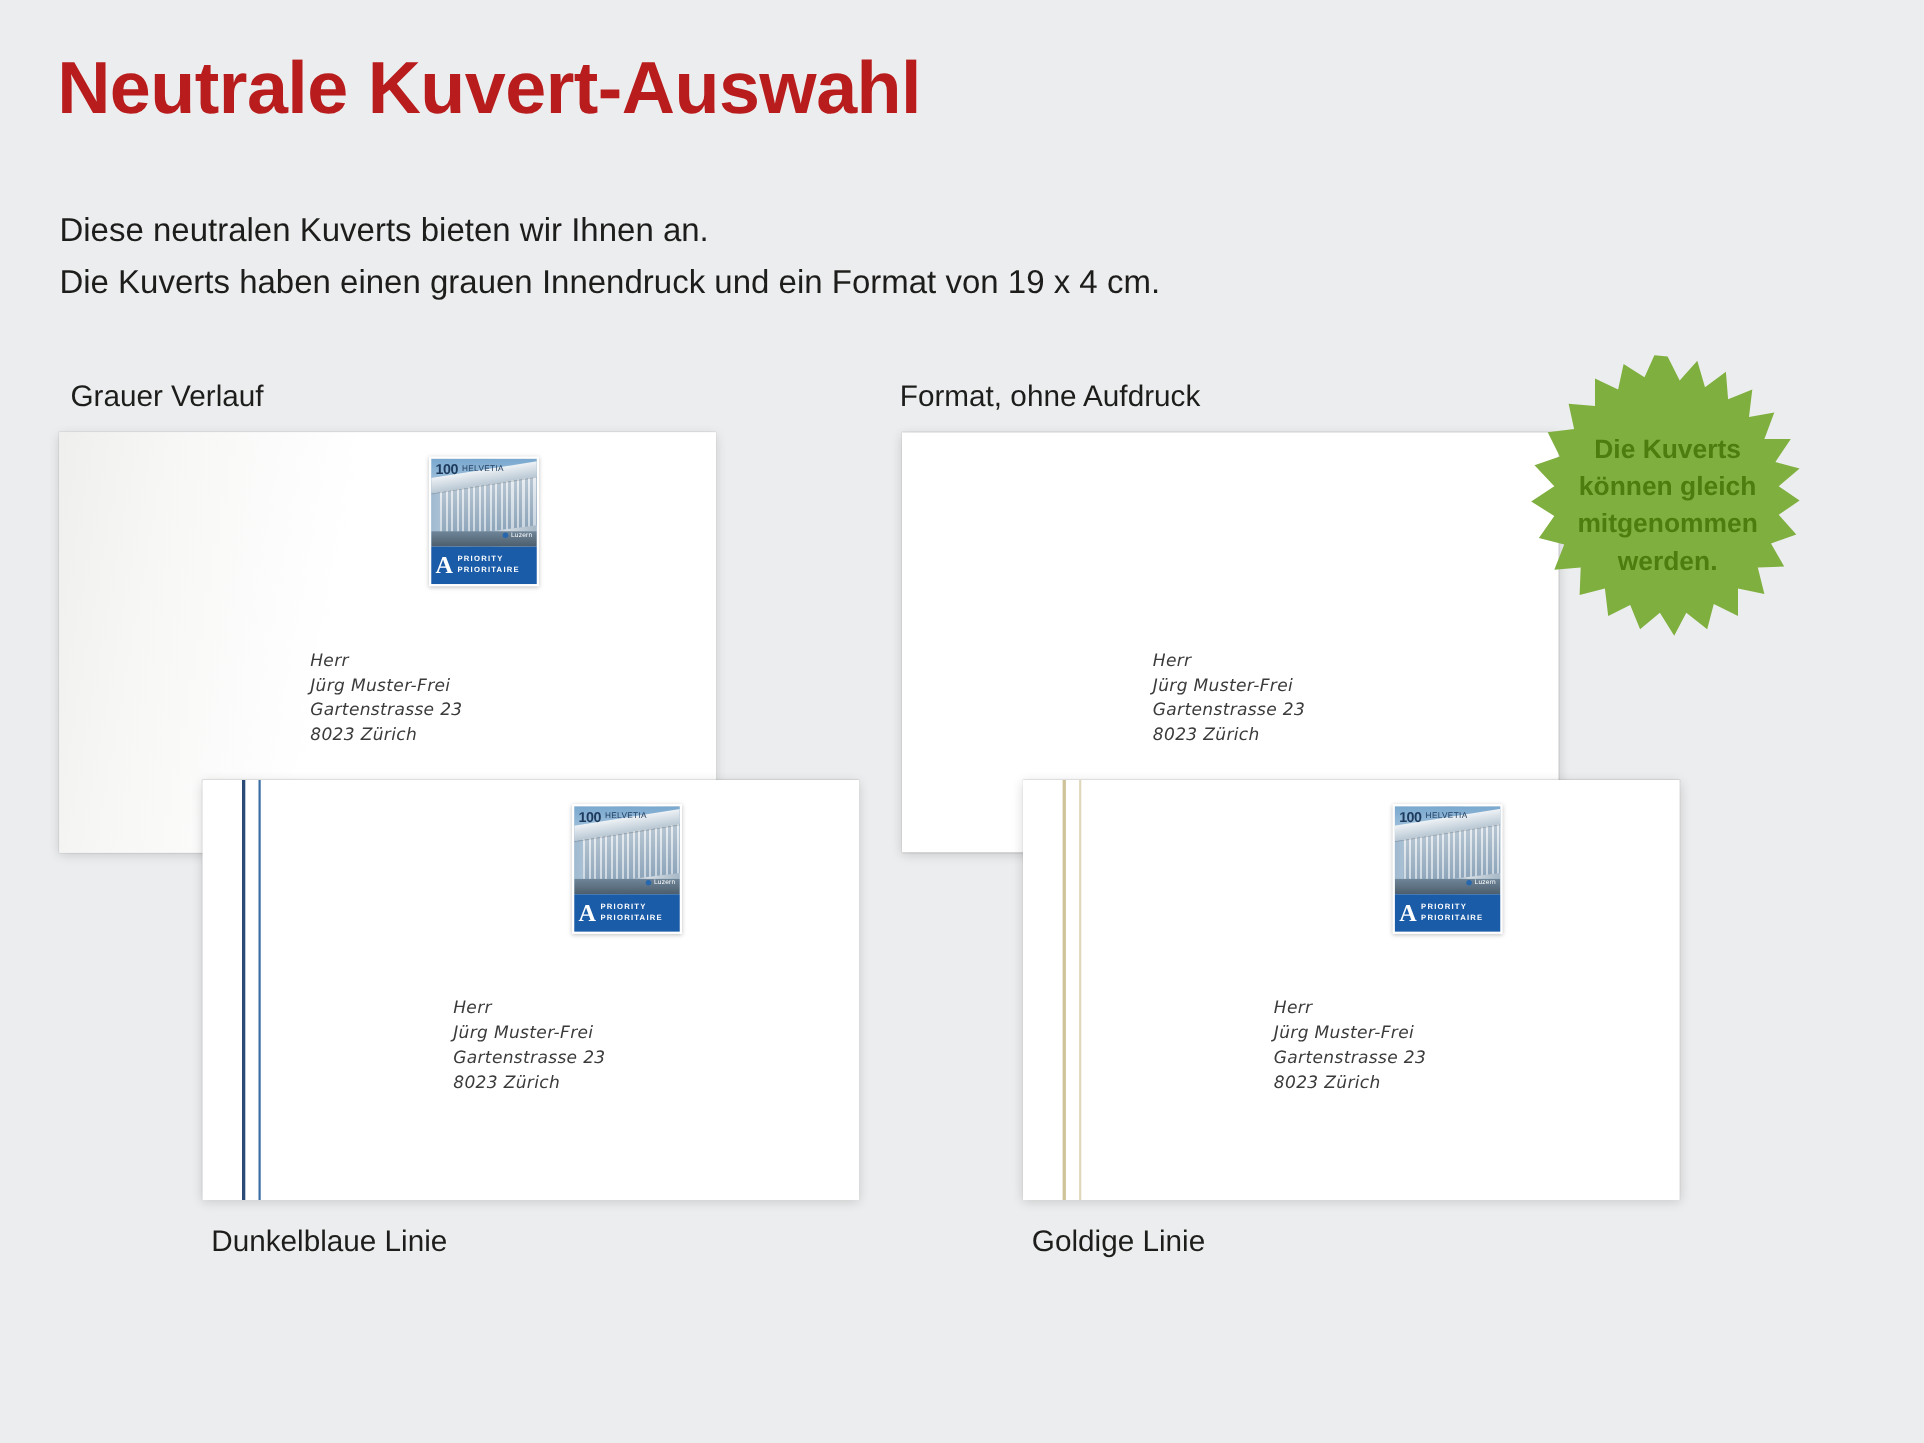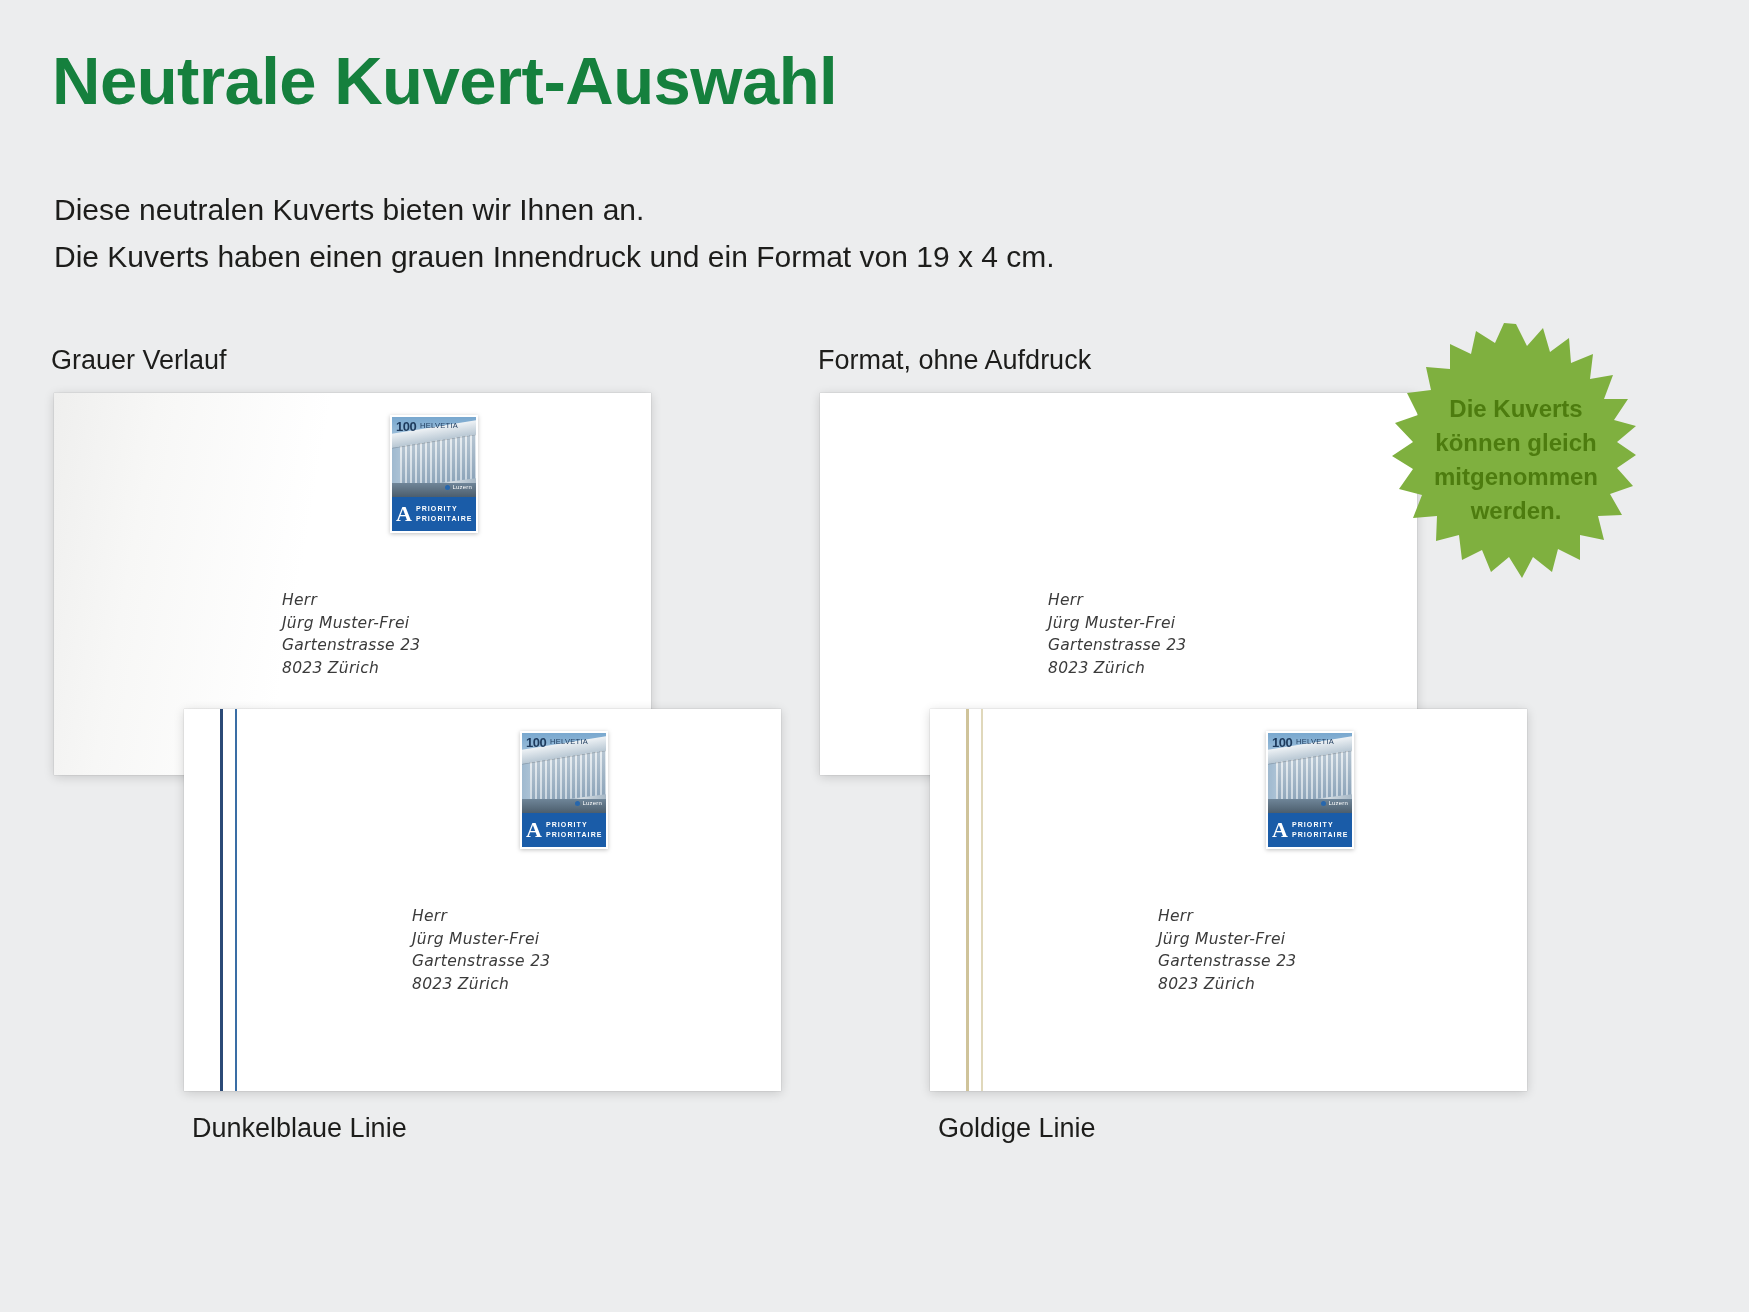--- a/index.html
+++ b/index.html
@@ -21,41 +21,41 @@
   }
 
   
   .title {
     position: absolute;
     left: 52px;
     top: 42px;
     font-size: 67px;
     font-weight: 700;
     letter-spacing: -0.5px;
-    color: #15803d;
+    color: #b91c1c;
     font-family: "Liberation Sans", sans-serif;
     white-space: nowrap;
   }
   .intro {
     position: absolute;
     left: 54px;
     top: 186px;
     font-size: 30px;
     line-height: 47px;
     color: #1d1d1b;
     white-space: nowrap;
   }
 
   .caption {
     position: absolute;
     font-size: 27px;
     color: #1d1d1b;
     white-space: nowrap;
   }
-  .cap-grey   { left: 51px;  top: 345px; }
+  .cap-grey   { left: 64px;  top: 345px; }
   .cap-white  { left: 818px; top: 345px; }
   .cap-blue   { left: 192px; top: 1113px; }
   .cap-gold   { left: 938px; top: 1113px; }
 
   
   .envelope {
     position: absolute;
     background: #fff;
     box-shadow: 0 2px 10px rgba(0,0,0,0.16), 0 0 1px rgba(0,0,0,0.25);
     overflow: hidden;
@@ -102,21 +102,21 @@
     letter-spacing: 0.3px;
     white-space: nowrap;
   }
   .address .ln { display: block; }
 
   
   .stamp {
     position: absolute;
     left: 336px;
     top: 22px;
-    width: 88px;
+    width: 100px;
     height: 118px;
     background: #fff;
     padding: 2px;
     box-sizing: border-box;
     filter: drop-shadow(0 1px 2px rgba(0,0,0,0.25));
   }
   .stamp-inner {
     position: relative;
     width: 100%;
     height: 100%;

